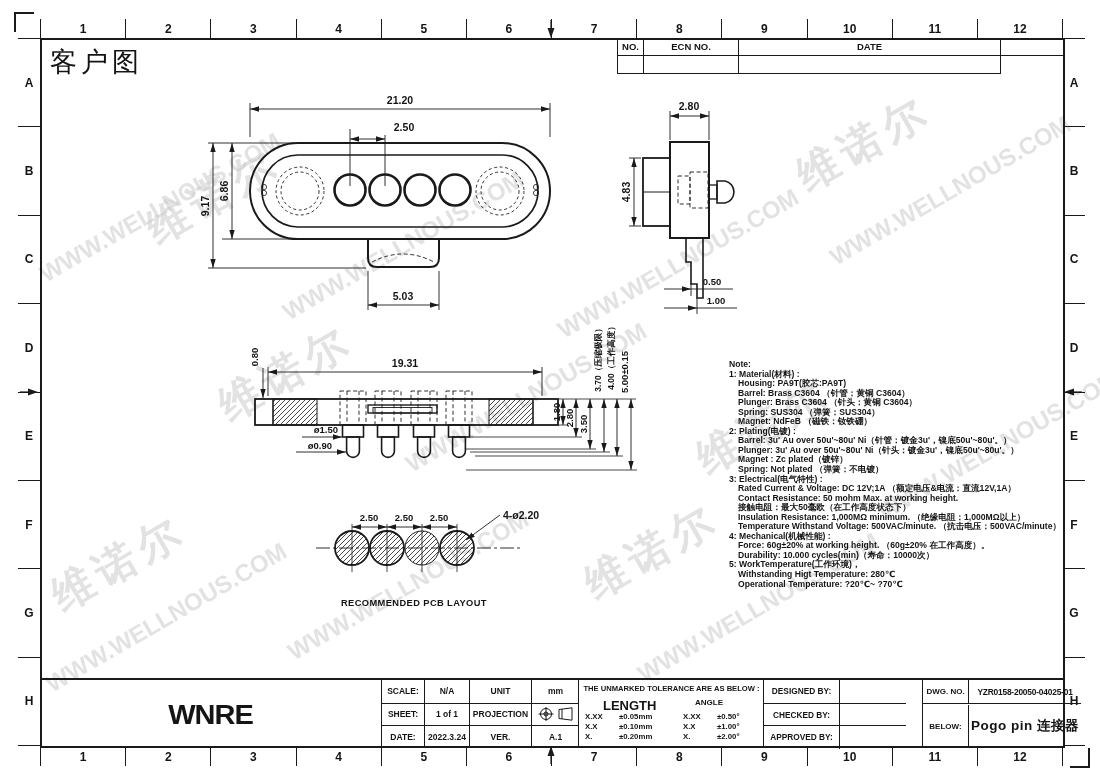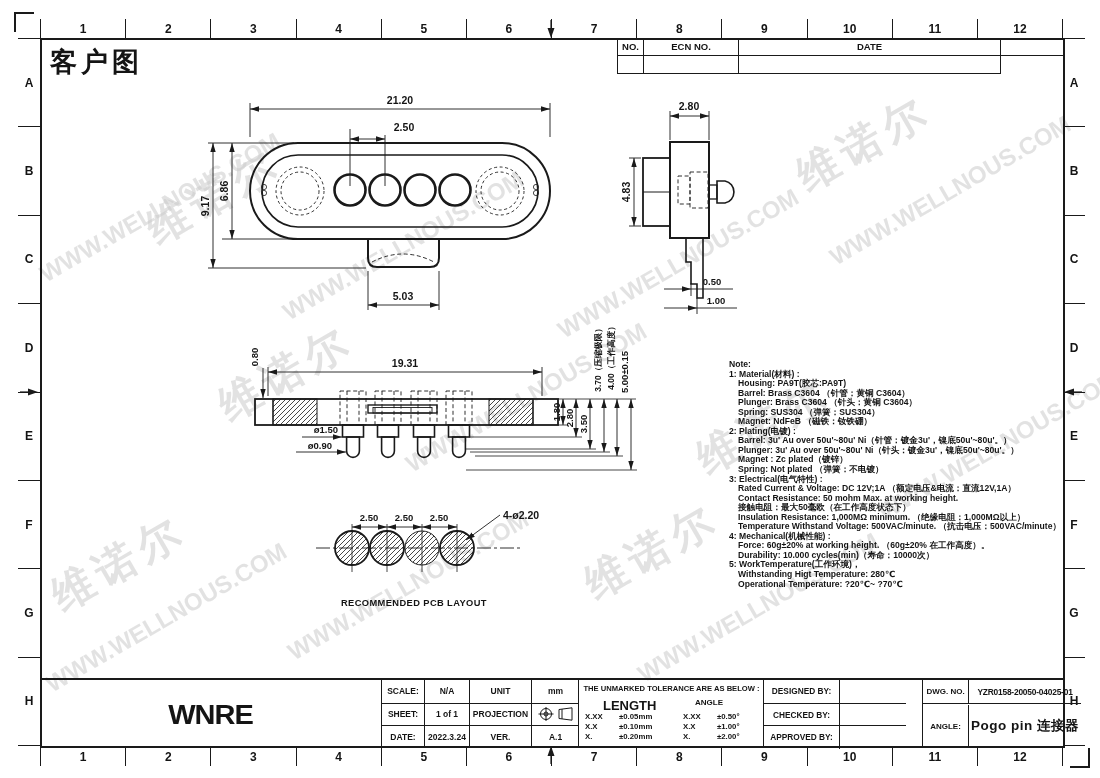--- a/index.html
+++ b/index.html
@@ -15,21 +15,21 @@
                font:700 12px "Liberation Sans",sans-serif}
   .strip.h .cell{border-right:1.5px solid #1a1a1a}
   .strip.h .cell:first-child{border-left:1.5px solid #1a1a1a}
   .strip.v .cell{border-bottom:1.5px solid #1a1a1a}
   .strip.v .cell:first-child{border-top:1.5px solid #1a1a1a}
   .frame{position:absolute;left:40px;top:38px;width:1021px;height:706px;
          border:2px solid #1a1a1a;z-index:2;pointer-events:none}
   .corner{position:absolute;width:18px;height:18px;z-index:2}
   .corner.tl{left:14px;top:12px;border-left:2px solid #1a1a1a;border-top:2px solid #1a1a1a}
   .corner.br{left:1070px;top:748px;border-right:2px solid #1a1a1a;border-bottom:2px solid #1a1a1a}
-  .client{position:absolute;left:50px;top:44px;font-size:27px;font-weight:700;
+  .client{position:absolute;left:50px;top:44px;font-size:27px;font-weight:400;
           letter-spacing:4px;z-index:3}
   
   .ecn{position:absolute;left:617px;top:38px;width:446px;height:36px;display:grid;
        grid-template-columns:26px 95px 262px 63px;grid-template-rows:18px 18px;
        border-left:1.5px solid #1a1a1a;z-index:3}
   .ecn div{border-right:1.5px solid #1a1a1a;border-bottom:1.5px solid #1a1a1a;
            display:flex;align-items:center;justify-content:center;
            font:700 9.5px "Liberation Sans",sans-serif}
   .ecn div:nth-child(4n){border-right:none}
   
@@ -454,19 +454,19 @@
         <div class="sign-blank"></div>
       </div>
     </div>
 
     <div class="sec tb-dwg">
       <div class="dwg-row1">
         <div class="dwg-label">DWG. NO.</div>
         <div class="dwg-val">YZR0158-20050-04025-01</div>
       </div>
       <div class="dwg-row2">
-        <div class="dwg-label">ANGLE:</div>
+        <div class="dwg-label">BELOW:</div>
         <div class="dwg-val dwg-title">Pogo pin 连接器</div>
       </div>
     </div>
   </div>
 
 </div>
 
 </body></html>

